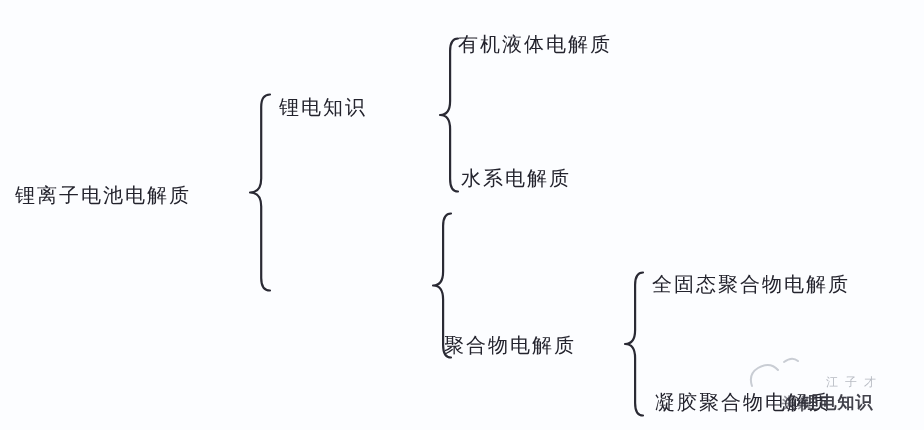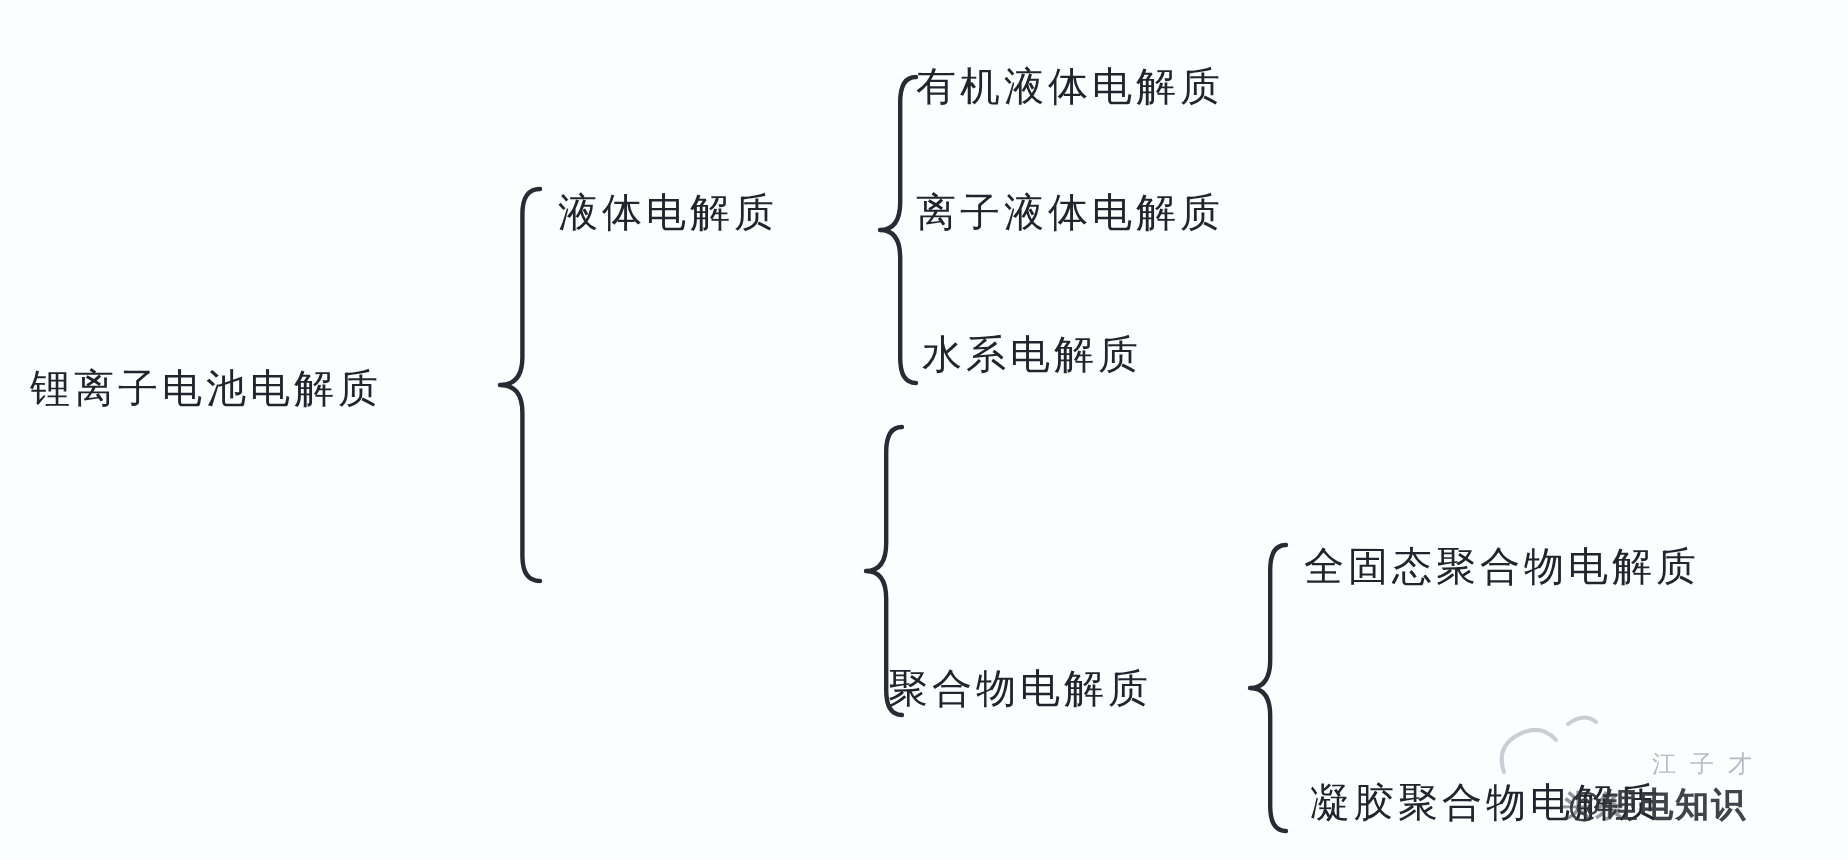--- a/index.html
+++ b/index.html
@@ -73,26 +73,25 @@
     stroke-linecap:round;
   }
 </style>
 </head>
 <body>
 
 <div class="canvas">
 
   <div class="node" style="left:15px;top:180px">锂离子电池电解质</div>
 
-  <div class="node" style="left:279px;top:92px">液体电解质</div>
+  <div class="node" style="left:279px;top:92px">锂电知识</div>
 
 
   <div class="node" style="left:458px;top:29px">有机液体电解质</div>
 
-  <div class="node" style="left:458px;top:92px">离子液体电解质</div>
 
   <div class="node" style="left:461px;top:163px">水系电解质</div>
 
 
   <div class="node" style="left:444px;top:330px">聚合物电解质</div>
 
   <div class="node" style="left:652px;top:269px">全固态聚合物电解质</div>
 
   <div class="node" style="left:655px;top:387px">凝胶聚合物电解质</div>
 

